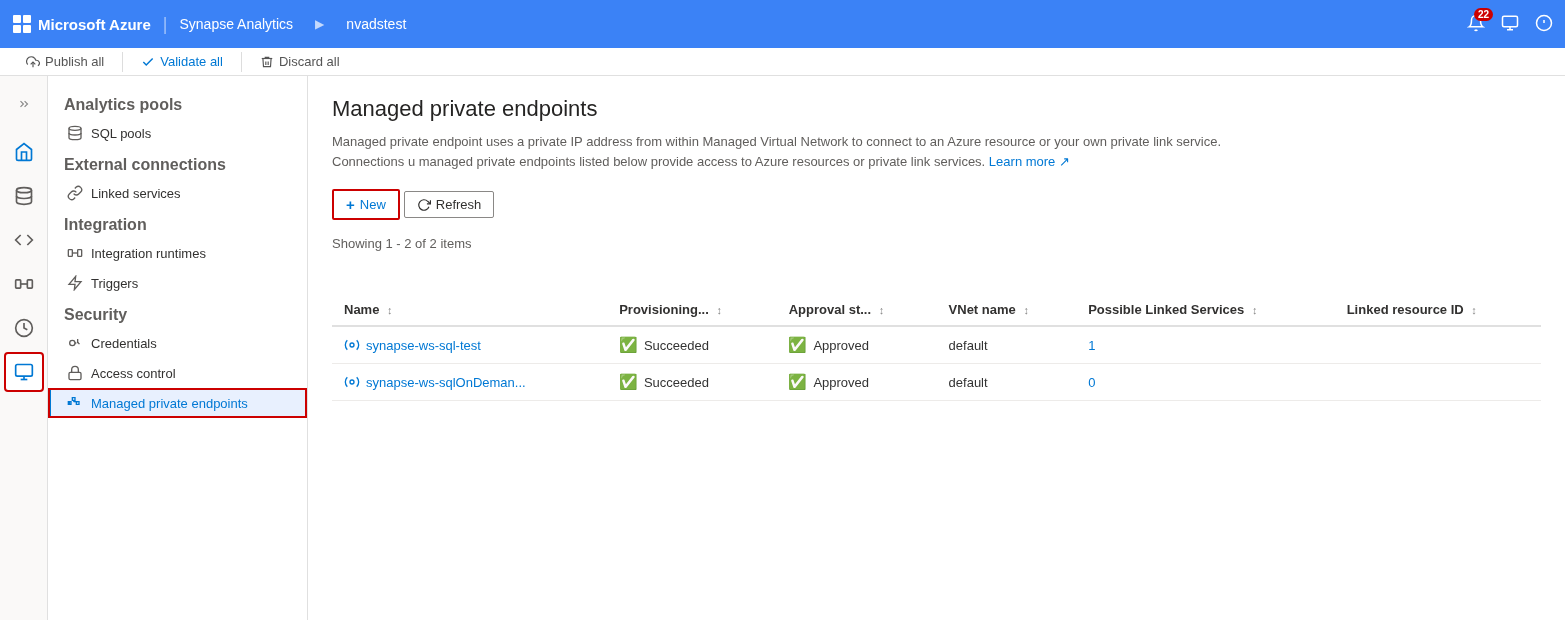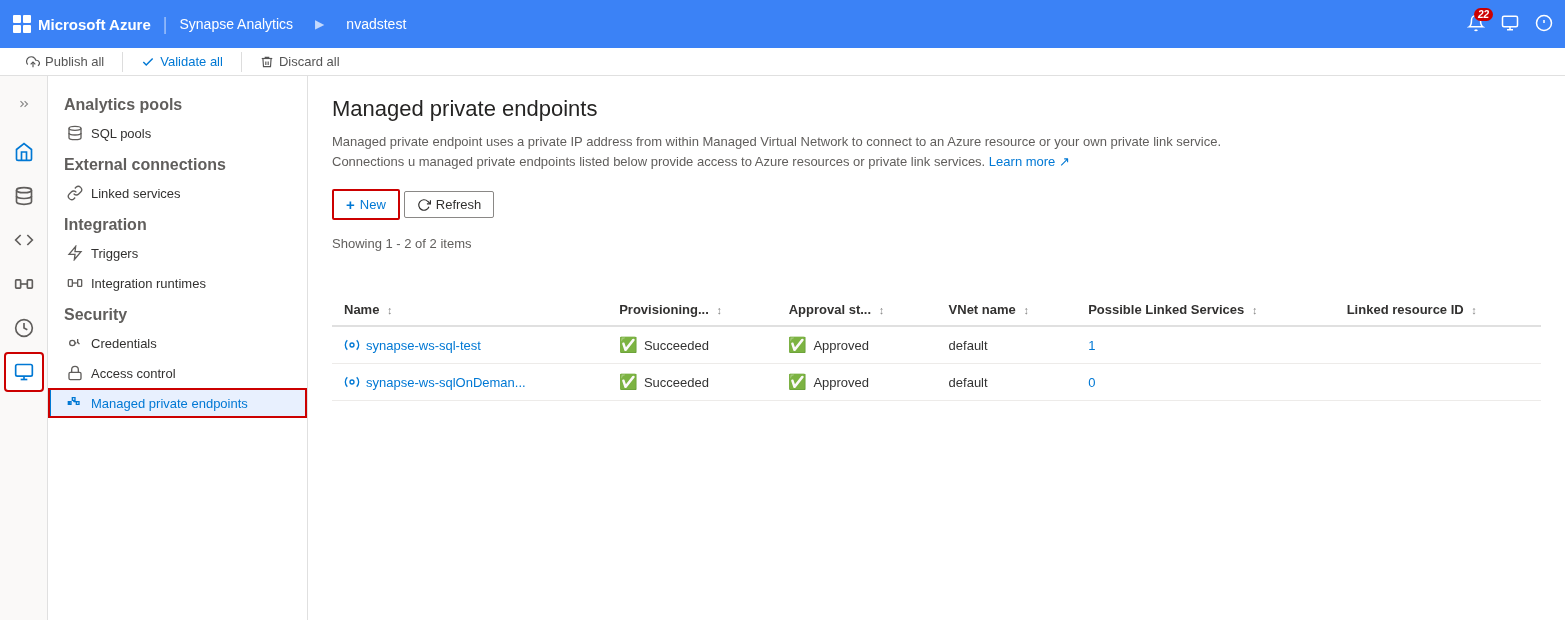--- a/index.html
+++ b/index.html
@@ -13,21 +13,21 @@
       align-items: center;
       padding: 0 12px;
       color: #fff;
       gap: 8px;
     }
     .topbar-logo { font-size: 15px; font-weight: 600; display: flex; align-items: center; gap: 6px; }
     .topbar-logo svg { fill: #fff; }
     .topbar-sep { color: rgba(255,255,255,0.5); margin: 0 4px; font-size: 18px; }
     .topbar-breadcrumb { display: flex; align-items: center; gap: 22px; font-size: 14px; justify-content: flex-end; }
     .topbar-breadcrumb .crumb-arrow { font-size: 12px; opacity: 0.7; }
-    .topbar-right { margin-left: auto; display: flex; align-items: center; gap: 16px; font-style: italic; }
+    .topbar-right { margin-left: auto; display: flex; align-items: center; gap: 16px; }
     .topbar-icon-btn { position: relative; cursor: pointer; color: #fff; }
     .badge { position: absolute; top: -6px; right: -8px; background: #c00; color: #fff; border-radius: 10px; font-size: 10px; padding: 1px 4px; font-weight: 600; }
 
     
     .secondary-bar {
       height: 28px;
       background: #fff;
       border-bottom: 1px solid #e0e0e0;
       display: flex;
       align-items: center;
@@ -311,31 +311,31 @@
       <svg width="16" height="16" viewBox="0 0 24 24" fill="none" stroke="#605e5c" stroke-width="2">
           <path d="M10 13a5 5 0 0 0 7.54.54l3-3a5 5 0 0 0-7.07-7.07l-1.72 1.71"></path>
           <path d="M14 11a5 5 0 0 0-7.54-.54l-3 3a5 5 0 0 0 7.07 7.07l1.71-1.71"></path>
         </svg>
       <span>Linked services</span>
     </div>
 
     <div class="nav-section-label">Integration</div>
     <div class="nav-item">
       <svg width="16" height="16" viewBox="0 0 24 24" fill="none" stroke="#605e5c" stroke-width="2">
-          <polygon points="13 2 3 14 12 14 11 22 21 10 12 10 13 2"></polygon>
-        </svg>
-      <span>Triggers</span>
-    </div>
-    <div class="nav-item">
-      <svg width="16" height="16" viewBox="0 0 24 24" fill="none" stroke="#605e5c" stroke-width="2">
           <rect x="2" y="7" width="6" height="10" rx="1"></rect>
           <rect x="16" y="7" width="6" height="10" rx="1"></rect>
           <line x1="8" y1="12" x2="16" y2="12"></line>
         </svg>
       <span>Integration runtimes</span>
+    </div>
+    <div class="nav-item">
+      <svg width="16" height="16" viewBox="0 0 24 24" fill="none" stroke="#605e5c" stroke-width="2">
+          <polygon points="13 2 3 14 12 14 11 22 21 10 12 10 13 2"></polygon>
+        </svg>
+      <span>Triggers</span>
     </div>
 
     <div class="nav-section-label">Security</div>
     <div class="nav-item">
       <svg width="16" height="16" viewBox="0 0 24 24" fill="none" stroke="#605e5c" stroke-width="2">
           <circle cx="8" cy="12" r="4"></circle>
           <path d="M16 6v6M16 12h2M18 12v2"></path>
           <path d="M12 12h2"></path>
         </svg>
       <span>Credentials</span>

